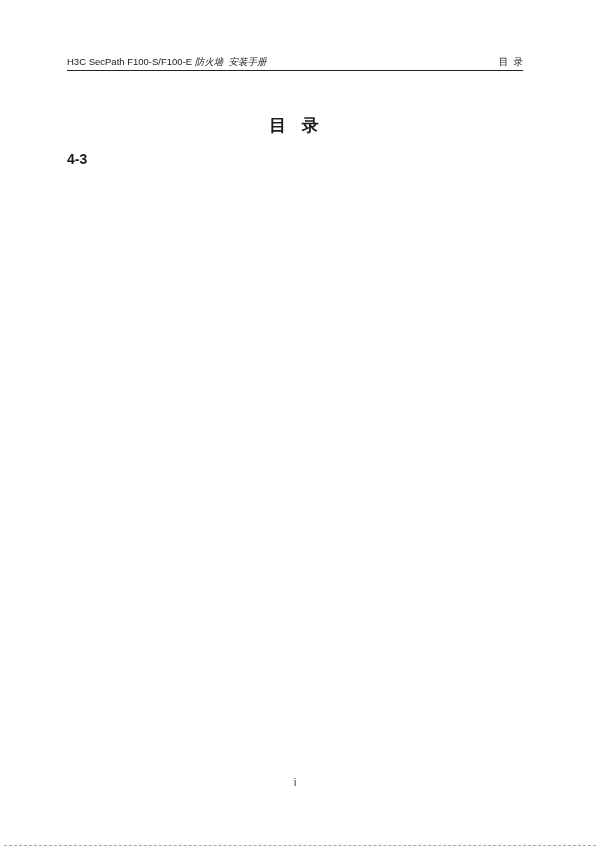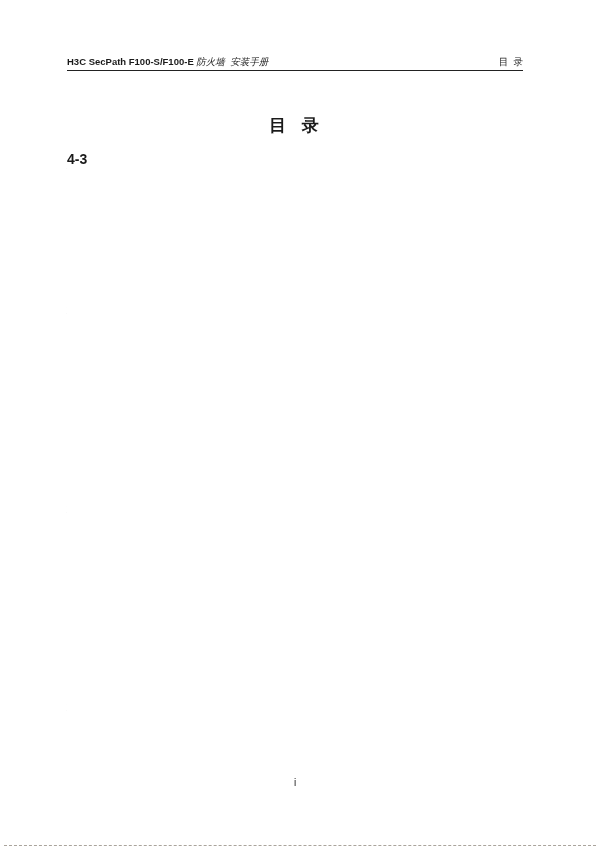--- a/index.html
+++ b/index.html
@@ -14,21 +14,21 @@
   .page { position: absolute; inset: 0; background: #ffffff; }
 
   
   .header {
     position: absolute; left: 67px; top: 56px; width: 456px;
     display: flex; justify-content: space-between; align-items: flex-end;
     border-bottom: 1px solid #222222;
     padding-bottom: 3px;
     font-size: 9.5px; line-height: 11px;
   }
-  .header .product { font-weight: bold; white-space: pre; margin-top: 20px; }
+  .header .product { font-weight: normal; white-space: pre; margin-top: 20px; }
   .header .suffix { white-space: pre; font-style: italic; }
   .header .section { white-space: pre; font-size: 9.5px; }
 
   
   .toc-title {
     position: absolute; top: 114px; left: 67px; width: 456px;
     text-align: center;
     font-size: 17px; font-weight: bold;
     letter-spacing: 2px;
     white-space: pre;

